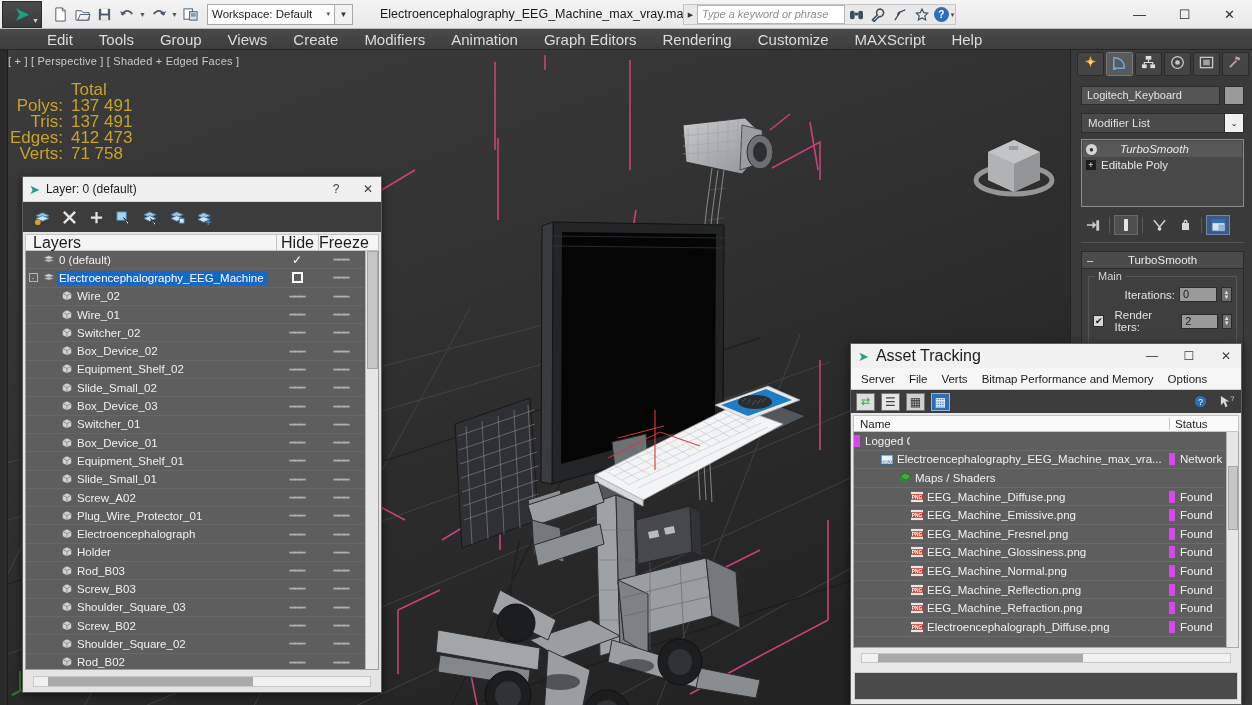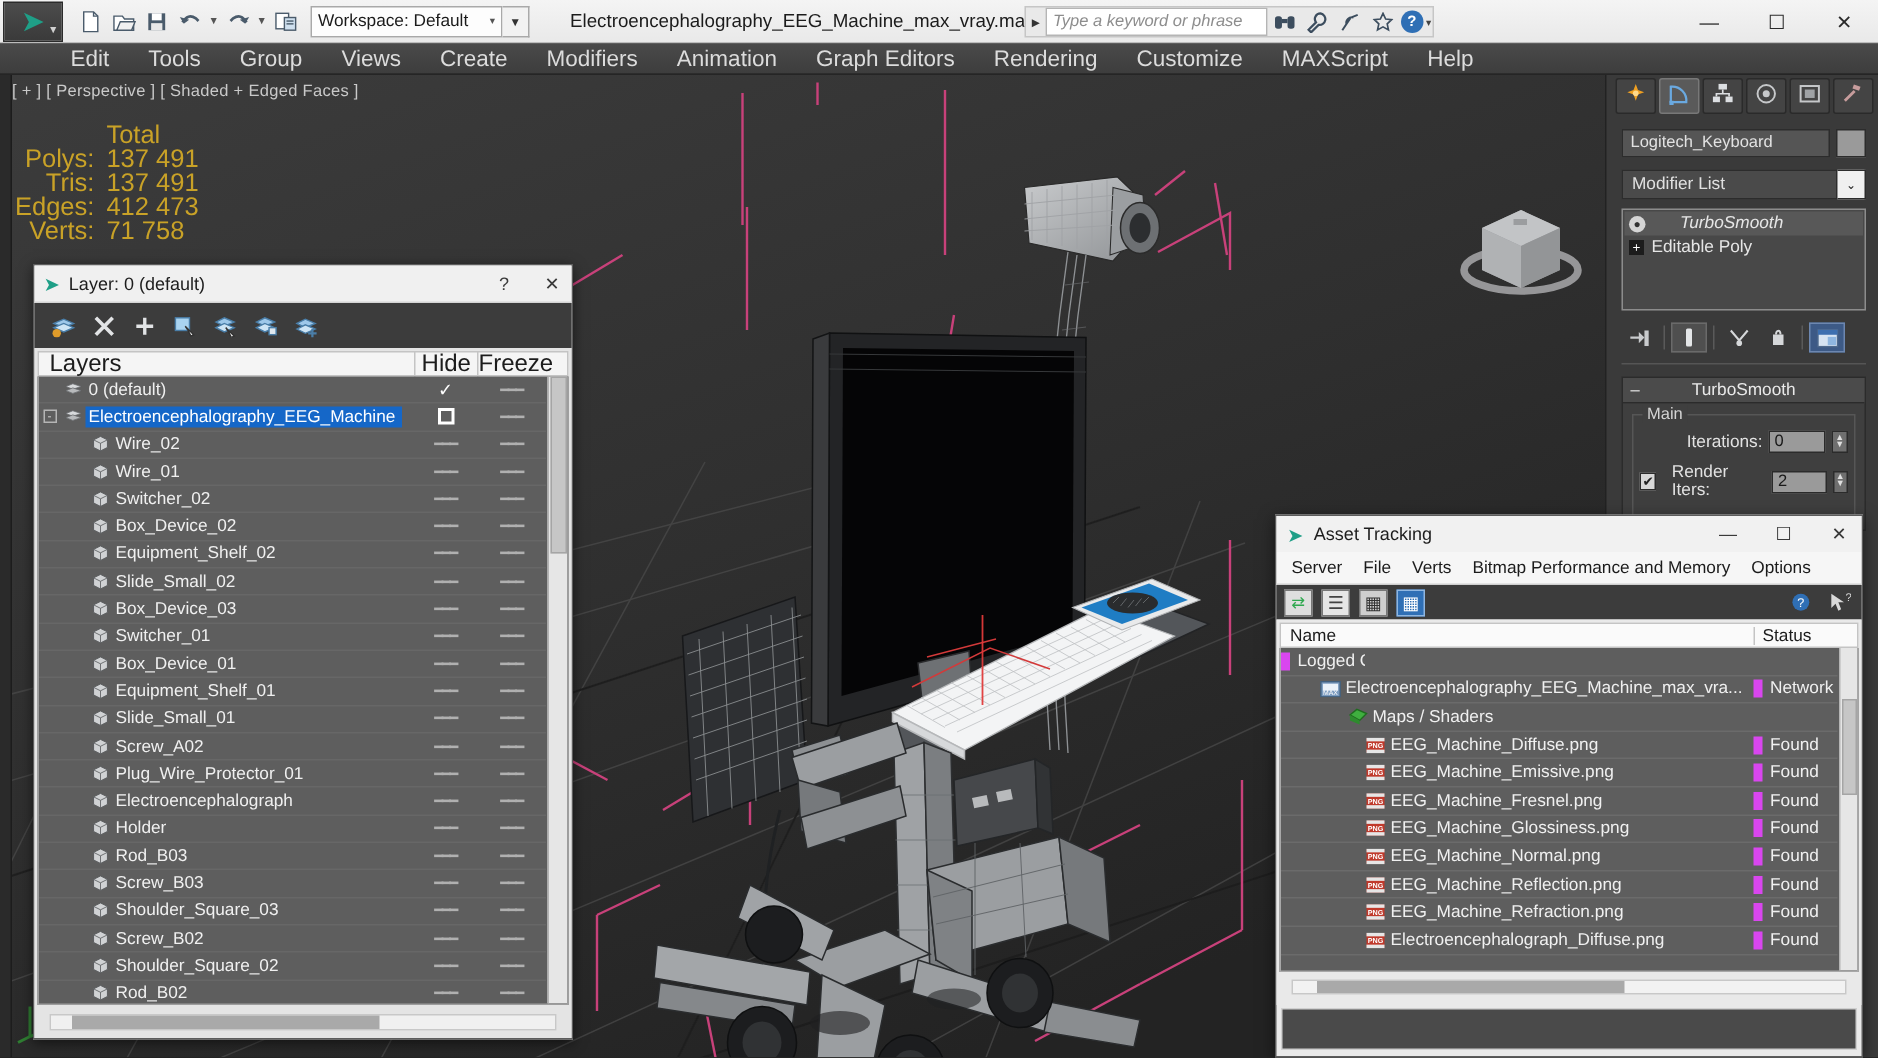--- a/index.html
+++ b/index.html
@@ -266,21 +266,21 @@
   .assetdlg {
     position:absolute; left:850px; top:343px; width:392px; height:362px;
     background:#e9e9e9; border:1px solid #5c5c5c;
     box-shadow:0 2px 10px rgba(0,0,0,0.55);
     display:flex; flex-direction:column;
   }
   .adlg-title {
     height:24px; background:#f1f1f1; display:flex; align-items:center; padding-left:7px; gap:7px;
   }
   .adlg-title .ico { color:#1f9f87; font-size:13px; }
-  .adlg-title .txt { flex:1; color:#1d1d1d; font-size:12px; }
+  .adlg-title .txt { flex:1; color:#1d1d1d; font-size:16px; }
   .adlg-title .wb { width:30px; text-align:center; color:#3a3a3a; font-size:12px; }
   .amenu {
     height:22px; background:#f6f6f6; display:flex; align-items:center;
     padding-left:3px; border-bottom:1px solid #cfcfcf;
   }
   .amenu div { padding:0 7px; font-size:11.5px; color:#1b1b1b; line-height:22px; }
   .atoolbar {
     height:23px; background:#3c3c3c; display:flex; align-items:center; padding:0 5px; gap:6px;
   }
   .at-ico {

